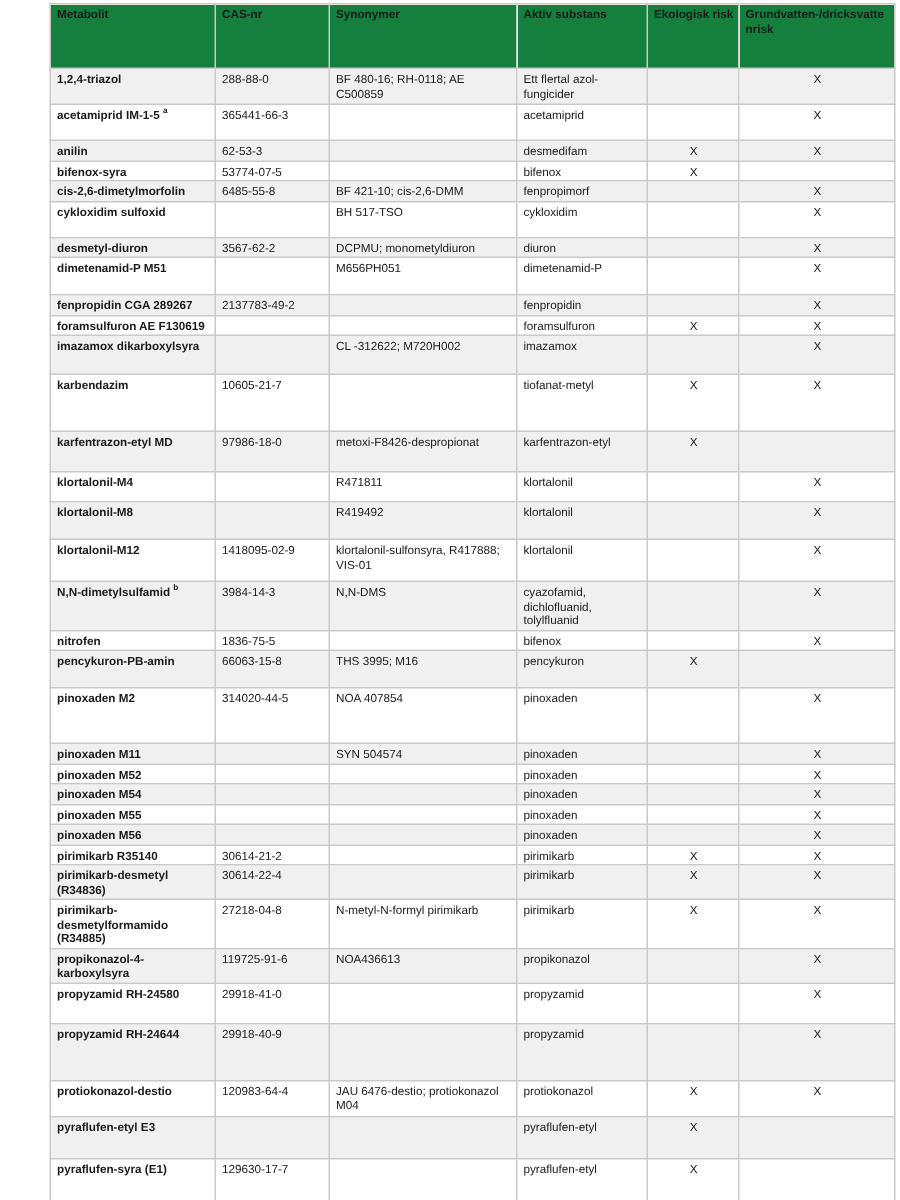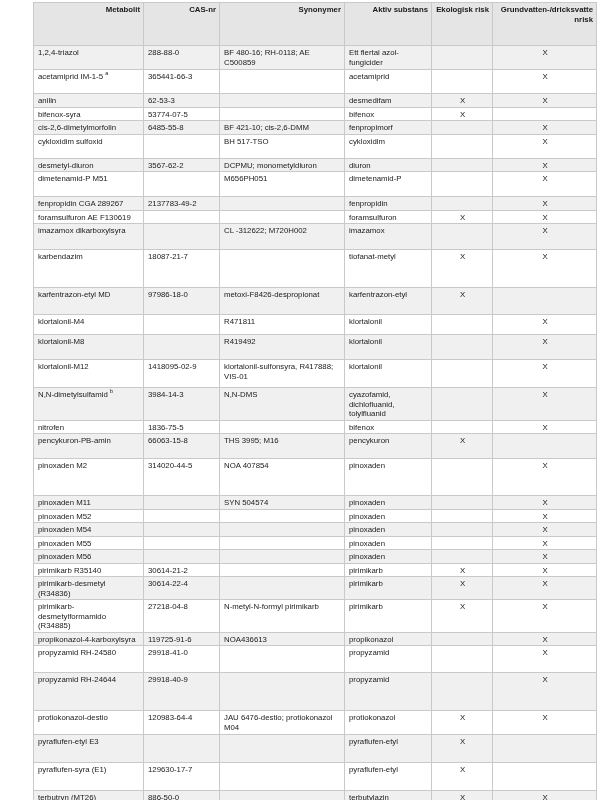--- a/index.html
+++ b/index.html
@@ -10,23 +10,23 @@
   }
   .page{padding:2px 0 0 33px;}
   table.tbl{
     border-collapse:collapse;table-layout:fixed;width:563px;
     font-size:7.8px;line-height:1.22;
   }
   .tbl th,.tbl td{
     border:1px solid #c9c9c9;vertical-align:top;
     padding:2px 3px 1px 4px;word-wrap:break-word;overflow:hidden;
   }
-  .tbl th{text-align:right;font-weight:bold;background:#e5e5e5;}
+  .tbl th{text-align:left;font-weight:bold;background:#15803d;}
   thead tr{height:43px;}
-  td.c-met{font-weight:normal;}
+  td.c-met{font-weight:bold;}
   td.c-x{text-align:center;}
   tbody tr:nth-child(odd){background:#f0f0f0;}
   tbody tr:nth-child(even){background:#ffffff;}
   sup{font-size:5.5px;line-height:0;}
   
   tbody tr:nth-child(1){height:24px}  tbody tr:nth-child(2){height:24px}
   tbody tr:nth-child(3){height:10px}  tbody tr:nth-child(4){height:10px}
   tbody tr:nth-child(5){height:10px}  tbody tr:nth-child(6){height:24px}
   tbody tr:nth-child(7){height:13px}  tbody tr:nth-child(8){height:25px}
   tbody tr:nth-child(9){height:13px}  tbody tr:nth-child(10){height:10px}
@@ -153,21 +153,21 @@
         <tr>
     <td class="c-met">imazamox dikarboxylsyra</td>
     <td></td>
     <td>CL -312622; M720H002</td>
     <td>imazamox</td>
     <td class="c-x"></td>
     <td class="c-x">X</td>
   </tr>
         <tr>
     <td class="c-met">karbendazim</td>
-    <td>18087-21-7</td>
+    <td>10605-21-7</td>
     <td></td>
     <td>tiofanat-metyl</td>
     <td class="c-x">X</td>
     <td class="c-x">X</td>
   </tr>
         <tr>
     <td class="c-met">karfentrazon-etyl MD</td>
     <td>97986-18-0</td>
     <td>metoxi-F8426-despropionat</td>
     <td>karfentrazon-etyl</td>

